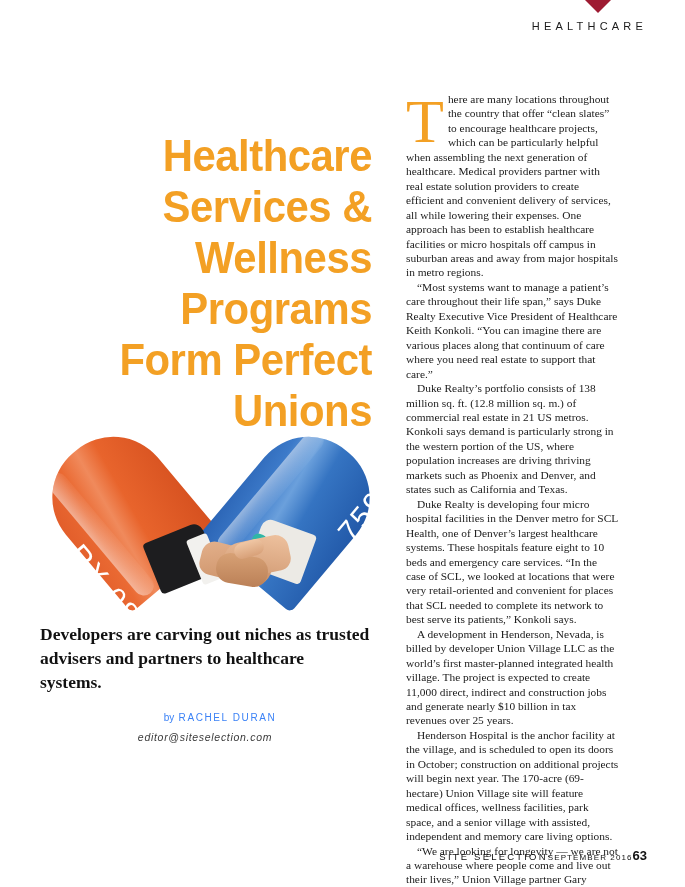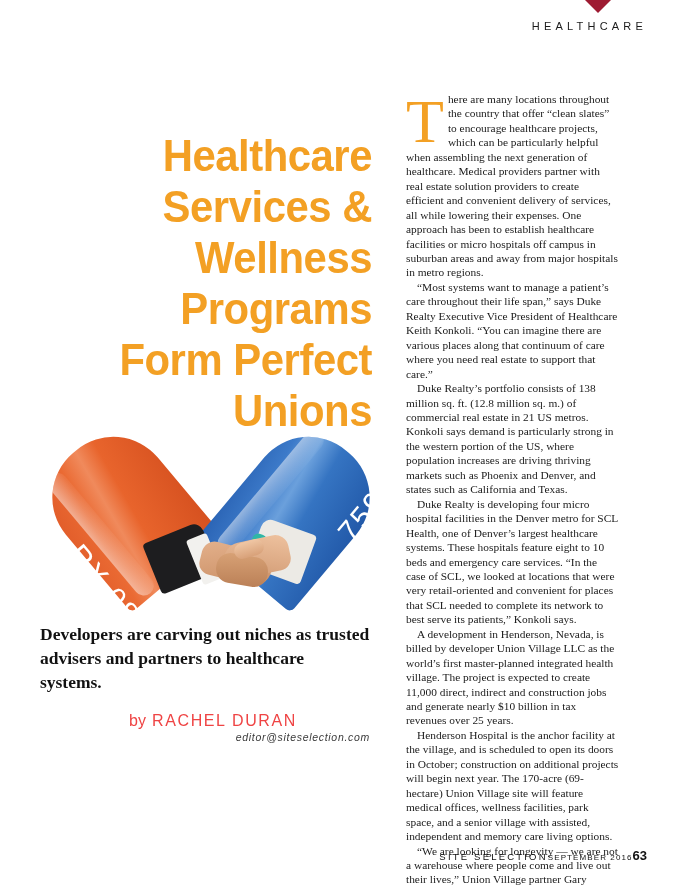--- a/index.html
+++ b/index.html
@@ -112,27 +112,27 @@
   }
 
   
   .deck{
     position:absolute;left:40px;top:622px;width:330px;
     text-align:left;
     font-family:"Liberation Serif",serif;
     font-weight:700;font-size:17.5px;line-height:24px;color:#111;
   }
   .byline{
-    position:absolute;left:48px;top:712px;width:330px;text-align:center;
-    font-family:"Liberation Sans",sans-serif;
-    font-size:16px;letter-spacing:1.6px;color:#ef4444;
+    position:absolute;left:55px;top:712px;width:330px;text-align:center;
+    font-family:"Liberation Sans",sans-serif;
+    font-size:10px;letter-spacing:1.6px;color:#3b82f6;
   }
   .byline .by{letter-spacing:0;}
   .email{
-    position:absolute;left:40px;top:731px;width:330px;text-align:right;
+    position:absolute;left:40px;top:731px;width:330px;text-align:center;
     font-family:"Liberation Sans",sans-serif;
     font-size:10.5px;letter-spacing:.7px;color:#3a3a3a;font-style:italic;
   }
 
   
   .body-col{
     position:absolute;left:406px;top:92px;width:213px;
     font-family:"Liberation Serif",serif;
     font-size:11.4px;line-height:14.45px;color:#1a1a1a;
     text-align:left;

